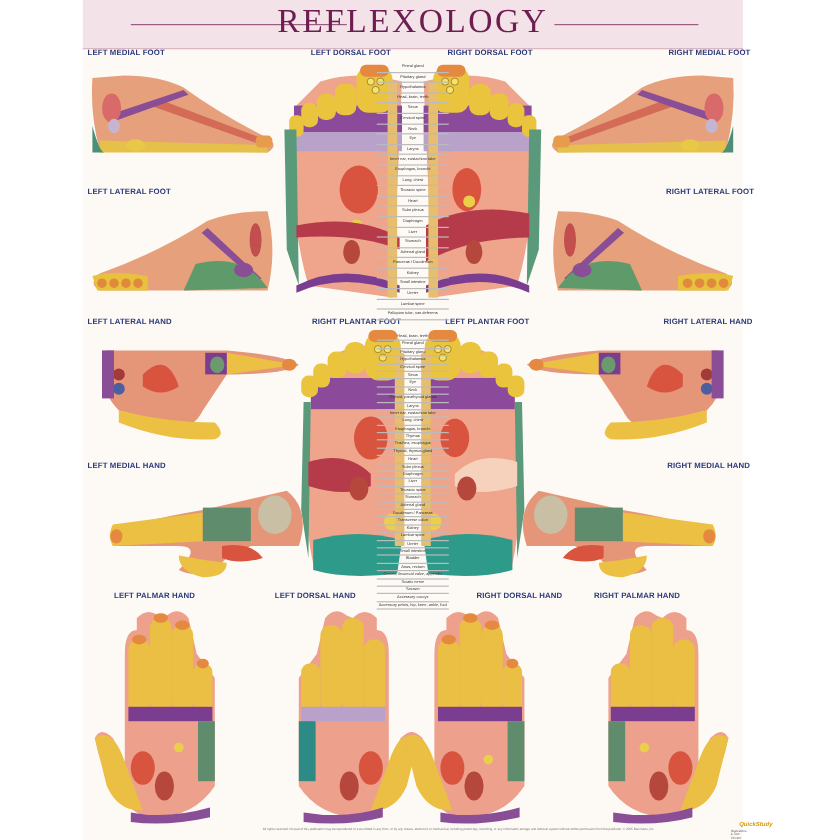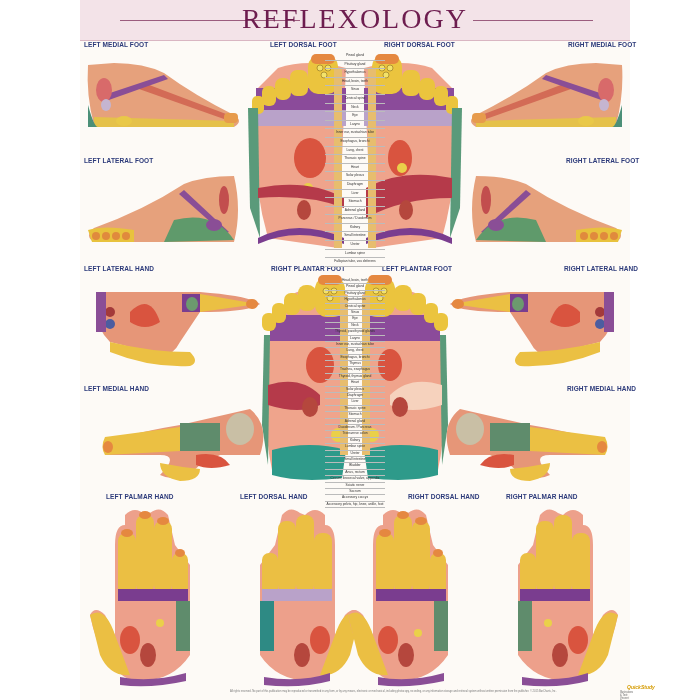--- a/index.html
+++ b/index.html
@@ -1,17 +1,17 @@
 <!DOCTYPE html>
 <html><head>
 <meta charset="utf-8">
 <style>
   html,body{margin:0;padding:0;background:#ffffff;}
   body{width:700px;height:700px;position:relative;overflow:hidden;font-family:"Liberation Sans",sans-serif;}
-  .poster{position:absolute;left:80px;top:0;width:550px;height:700px;background:#fdfaf6;}
+  .poster{position:absolute;left:69px;top:0;width:550px;height:700px;background:#fdfaf6;}
   .title-bar{position:absolute;left:0;top:0;width:550px;height:40px;background:#f3e3e8;border-bottom:1px solid #d9b6c2;}
   .title{position:absolute;left:0;right:0;top:3px;text-align:center;font-family:"Liberation Serif",serif;font-size:28px;letter-spacing:2px;color:#6d1d4f;}
   .title-rule{position:absolute;top:20px;height:1px;background:#9b5d7e;}
   .panel-label{position:absolute;font-size:6.5px;font-weight:bold;color:#2c3a7a;letter-spacing:0.1px;white-space:nowrap;}
   .spine-list{position:absolute;width:60px;text-align:center;}
   .spine-list div{font-size:3.3px;color:#333;height:7.6px;line-height:7.6px;border-bottom:0.3px solid #bbb;}
   svg{position:absolute;overflow:visible;}
   .footer{position:absolute;left:150px;top:690px;font-size:2.6px;color:#777;white-space:nowrap;}
   .brand{position:absolute;left:547px;top:684px;font-size:5px;font-weight:bold;color:#d59b00;font-style:italic;}
   .brand-sub{position:absolute;left:540px;top:691px;font-size:2.6px;color:#666;}

